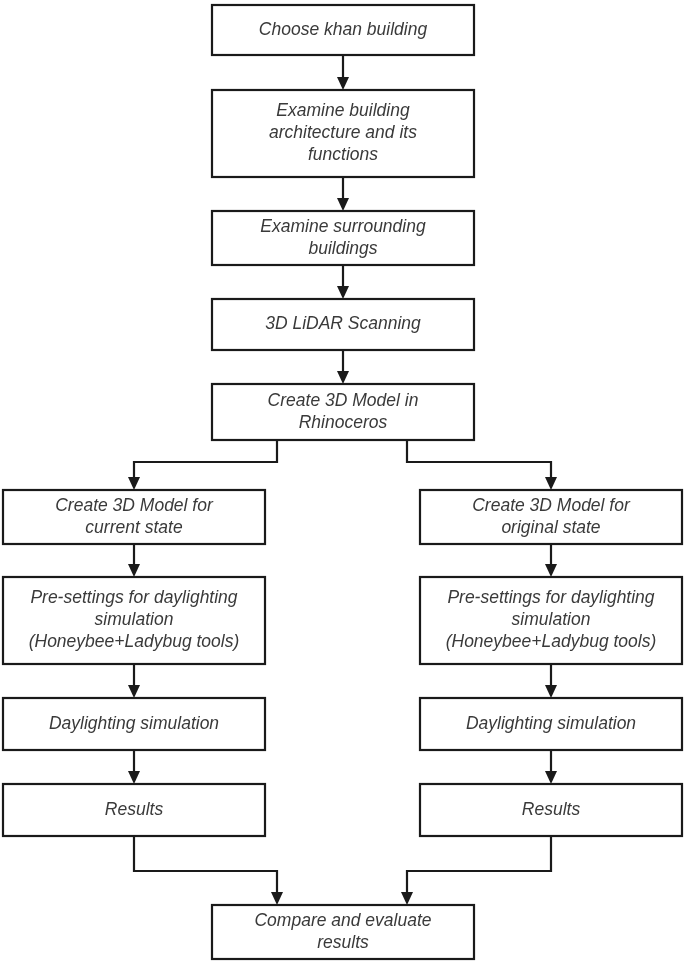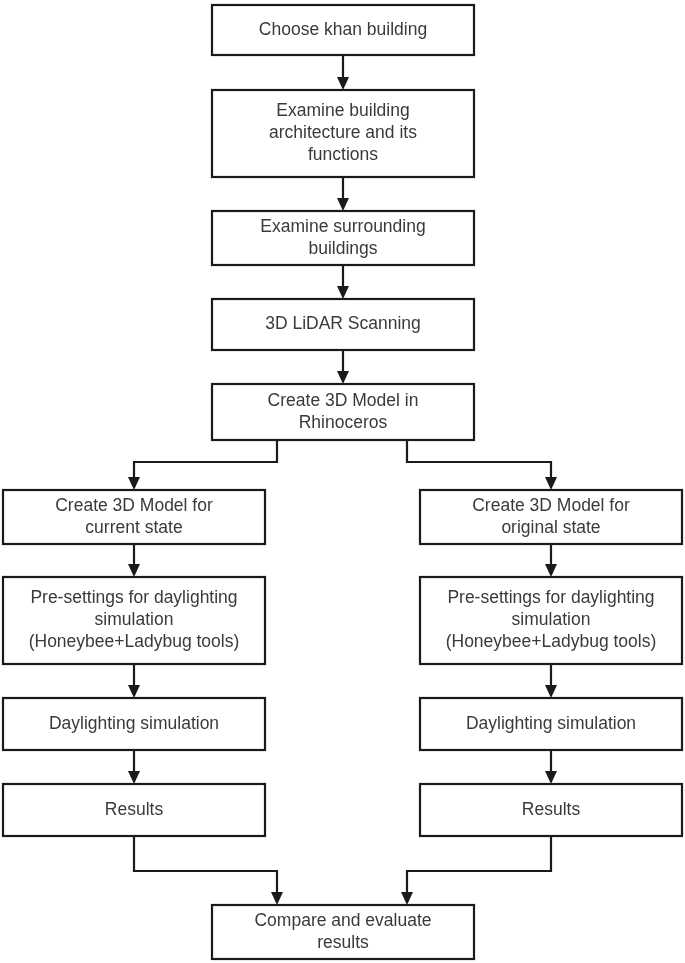--- a/index.html
+++ b/index.html
@@ -10,20 +10,21 @@
   body {
     width: 685px;
     height: 963px;
     overflow: hidden;
     font-family: "Liberation Sans", sans-serif;
   }
   #flow-root {
     position: relative;
     width: 685px;
     height: 714px;
+    font-style: italic;
   }
   svg#flow-svg {
     position: absolute;
     top: 0;
     left: 0;
     width: 685px;
     height: 963px;
     display: block;
   }
   .node-rect {

